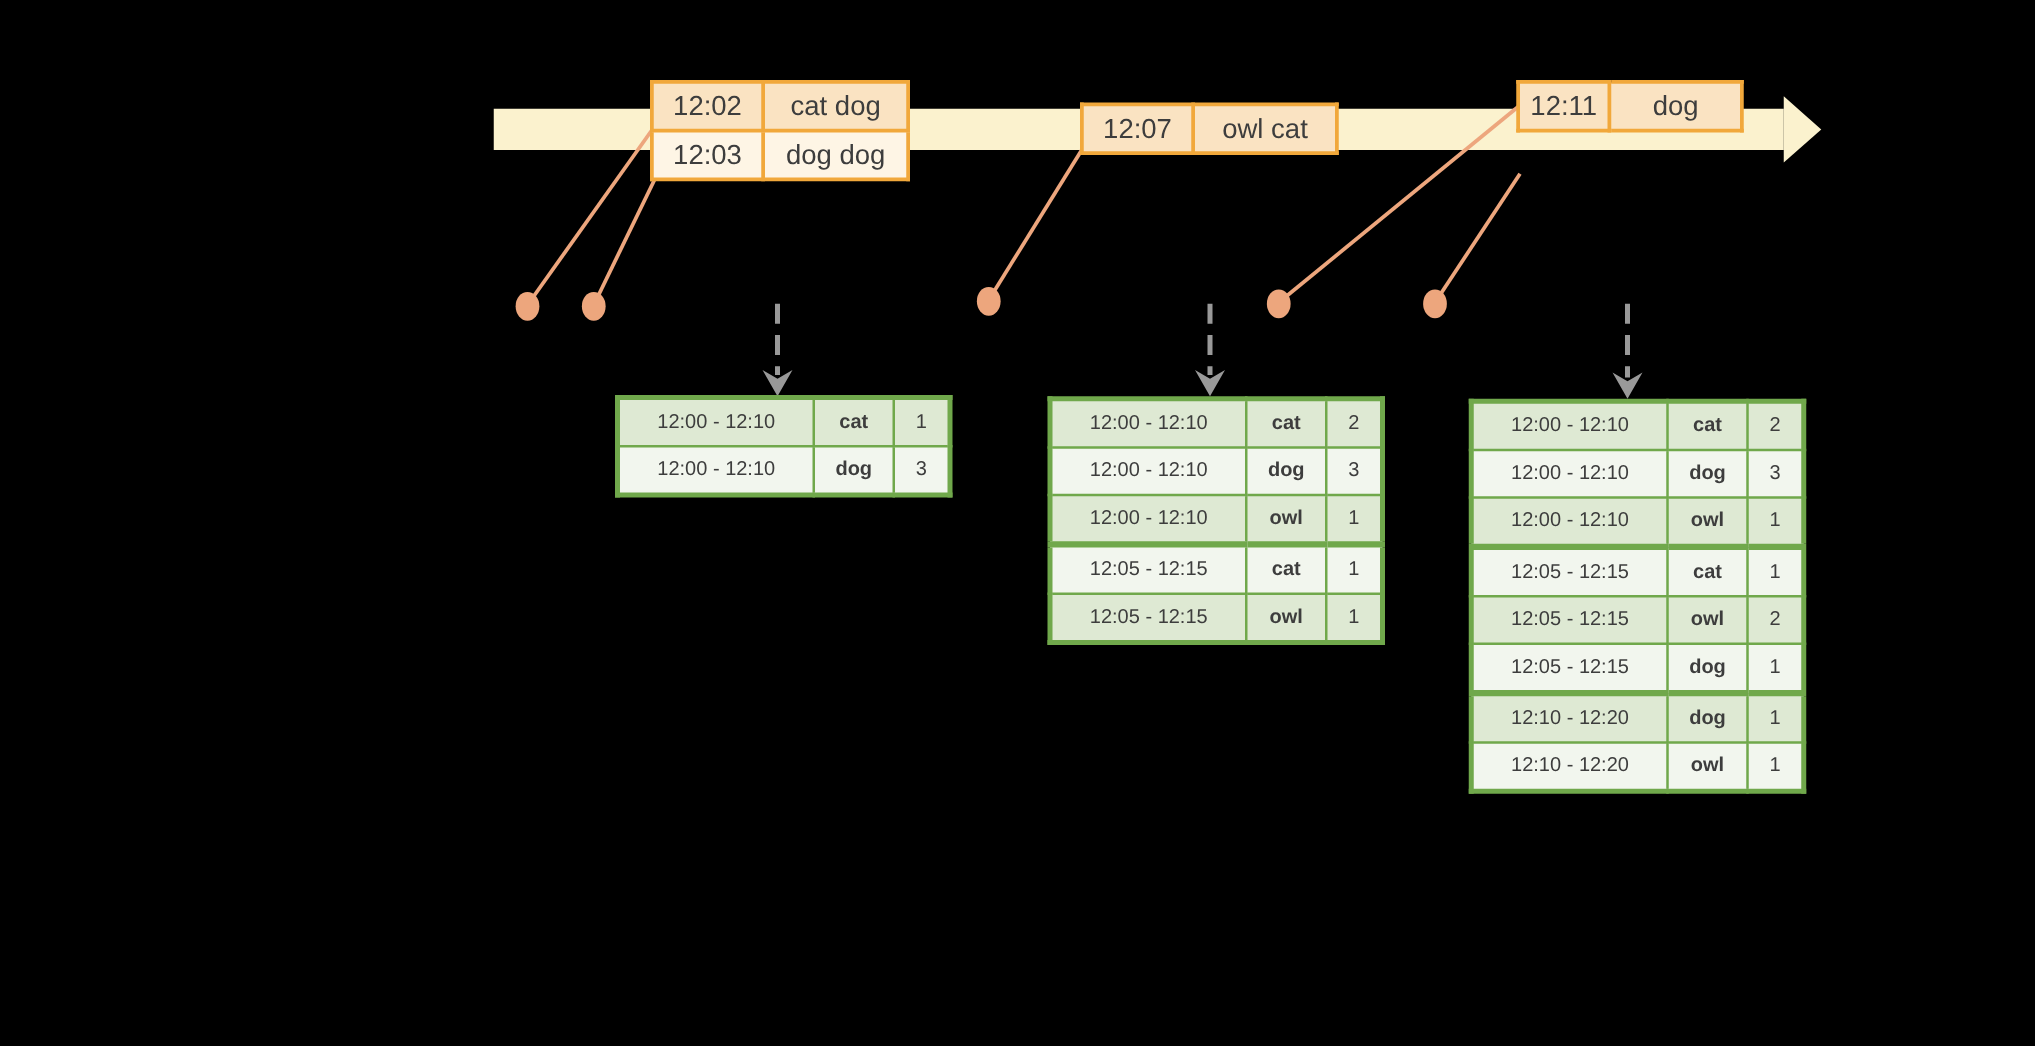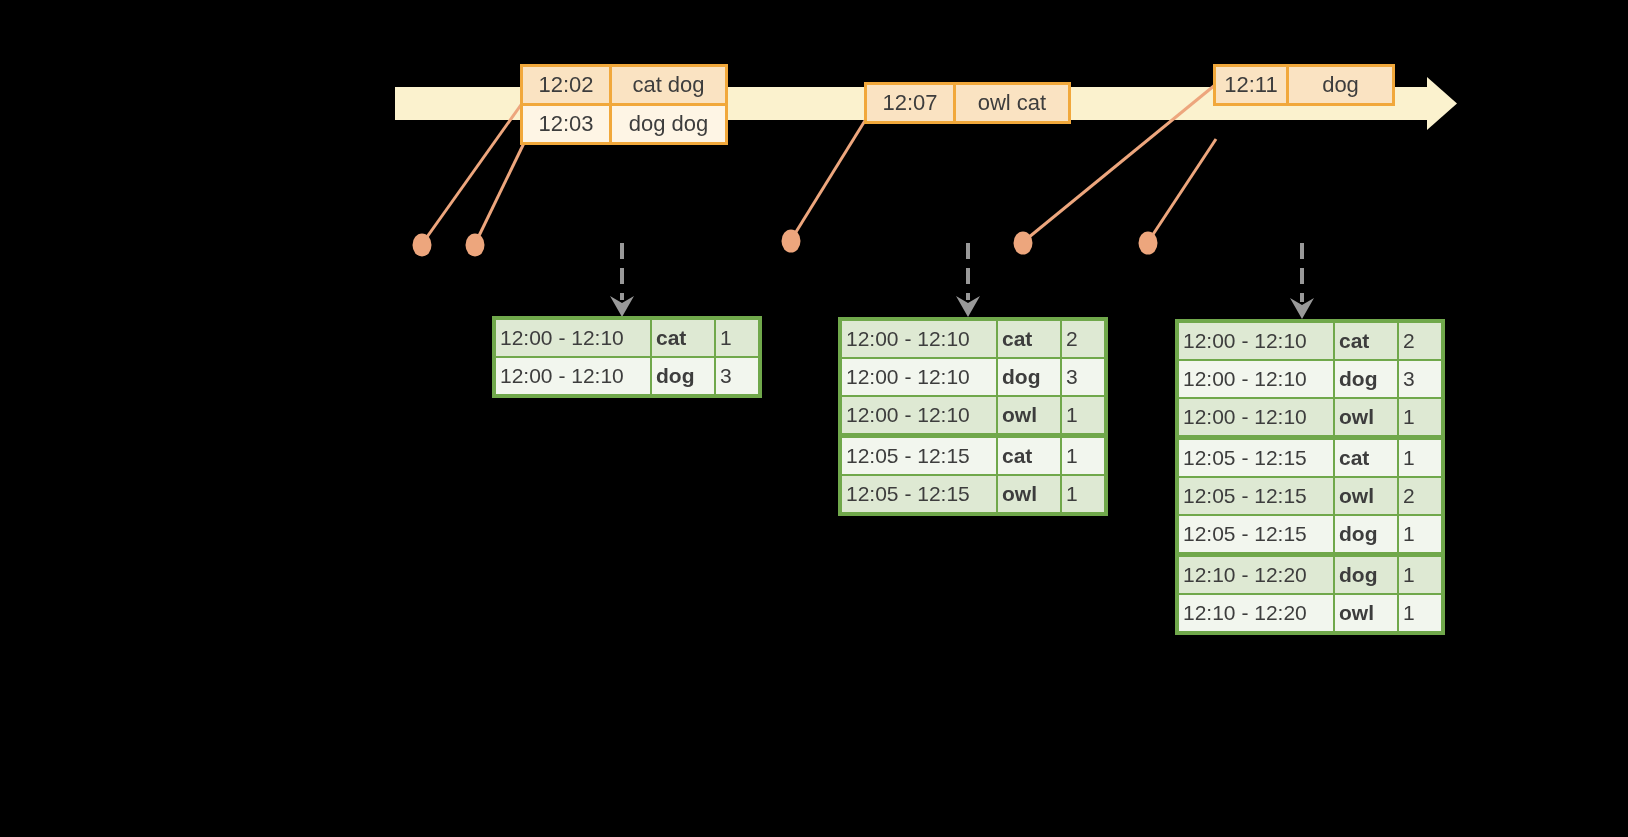--- a/index.html
+++ b/index.html
@@ -41,21 +41,21 @@
   #event-box-3 td.words{width:103px;}
   #event-box-1{left:520px;top:64px;}
   #event-box-2{left:864px;top:82px;padding-left:44px;}
   #event-box-3{left:1213px;top:64px;}
   .ev-dark td{background:var(--event-row-dark);}
   .ev-light td{background:var(--event-row-light);text-align:center;}
 
   .result-table{position:absolute;border:4px solid var(--result-border);}
   .result-table td{
     border:2px solid var(--result-border);
-    height:36px;font-size:21px;text-align:left;vertical-align:middle;
+    height:36px;font-size:16px;text-align:center;vertical-align:middle;
     color:var(--text);padding:0 4px;
   }
   .result-table td.window{width:146px;}
   .result-table td.word{width:54px;font-weight:bold;}
   .result-table td.count{width:34px;}
   .result-table tr:nth-child(odd) td{background:var(--result-row-dark);}
   .result-table tr:nth-child(even) td{background:var(--result-row-light);}
   .result-table tr.group-end td{border-bottom-width:5px;}
   #result-table-1{left:492px;top:316px;}
   #result-table-2{left:838px;top:317px;}

